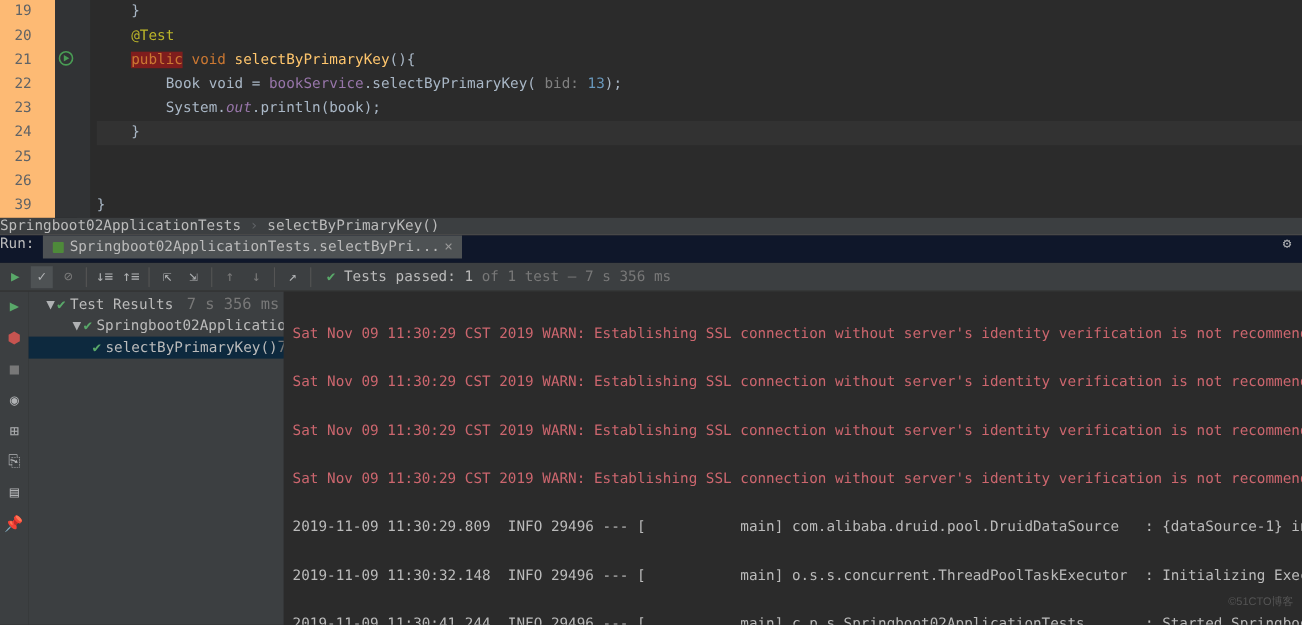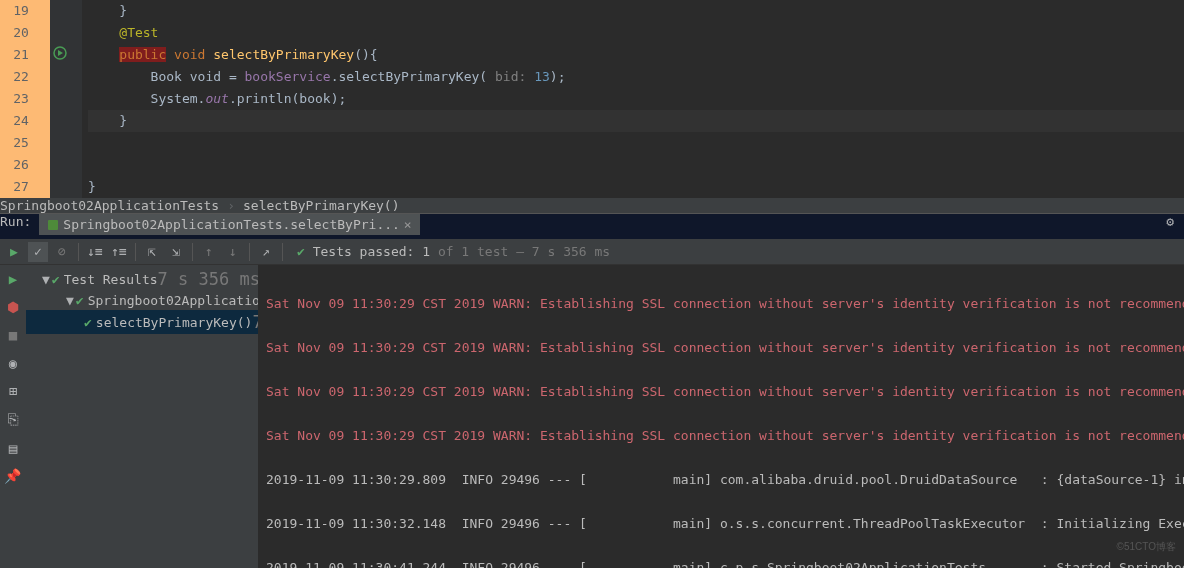--- a/index.html
+++ b/index.html
@@ -33,21 +33,21 @@
 .tb-btn{width:20px;height:20px;display:flex;align-items:center;justify-content:center;color:#afb1b3;cursor:pointer}
 .tb-sep{width:1px;height:18px;background:#555;margin:0 2px}
 .tests-summary{color:#bbbbbb;margin-left:8px}
 .pass-check{color:#59a869}
 .run-body{flex:1;display:flex;overflow:hidden}
 .side-icons{width:26px;background:#3c3f41;display:flex;flex-direction:column;align-items:center;gap:12px;padding-top:6px}
 .side-icon{color:#afb1b3;cursor:pointer;font-size:14px}
 .test-tree{width:232px;background:#3c3f41;font-size:12px;padding-top:2px}
 .tree-row{display:flex;align-items:center;padding:2px 4px;color:#bbbbbb;white-space:nowrap;overflow:hidden}
 .tree-row.selected{background:#0d293e}
-.tree-time{margin-left:auto;color:#787878;font-size:17px}
+.tree-time{margin-left:auto;color:#787878;font-size:14px}
 .tree-indent1{padding-left:16px}
 .tree-indent2{padding-left:40px}
 .tree-indent3{padding-left:58px}
 .tree-arrow{color:#afb1b3;margin-right:2px}
 .tree-check{color:#59a869;margin-right:4px}
 .console{flex:1;background:#2b2b2b;padding:6px 8px;line-height:22px;overflow:hidden;white-space:pre}
 .warn-line{color:#cc666e}
 .info-line{color:#bbbbbb}
 .watermark{position:absolute;bottom:14px;right:8px;color:#555;font-size:10px;font-family:sans-serif}
 .play-green{color:#59a869}
@@ -59,21 +59,21 @@
 <div class="editor-area">
   <div class="gutter">
     <div class="gutter-ln">19</div>
     <div class="gutter-ln">20</div>
     <div class="gutter-ln">21</div>
     <div class="gutter-ln">22</div>
     <div class="gutter-ln">23</div>
     <div class="gutter-ln">24</div>
     <div class="gutter-ln">25</div>
     <div class="gutter-ln">26</div>
-    <div class="gutter-ln">27</div>
+    <div class="gutter-ln">39</div>
   </div>
   <div class="gutter-icons">
     <div class="run-icon">
       <svg width="14" height="14" viewBox="0 0 14 14">
           <circle cx="7" cy="7" r="6" fill="none" stroke="#499c54" stroke-width="1.5"></circle>
           <path d="M5 4 L10 7 L5 10 Z" fill="#499c54"></path>
         </svg>
     </div>
   </div>
   <div class="fold-col"></div>

